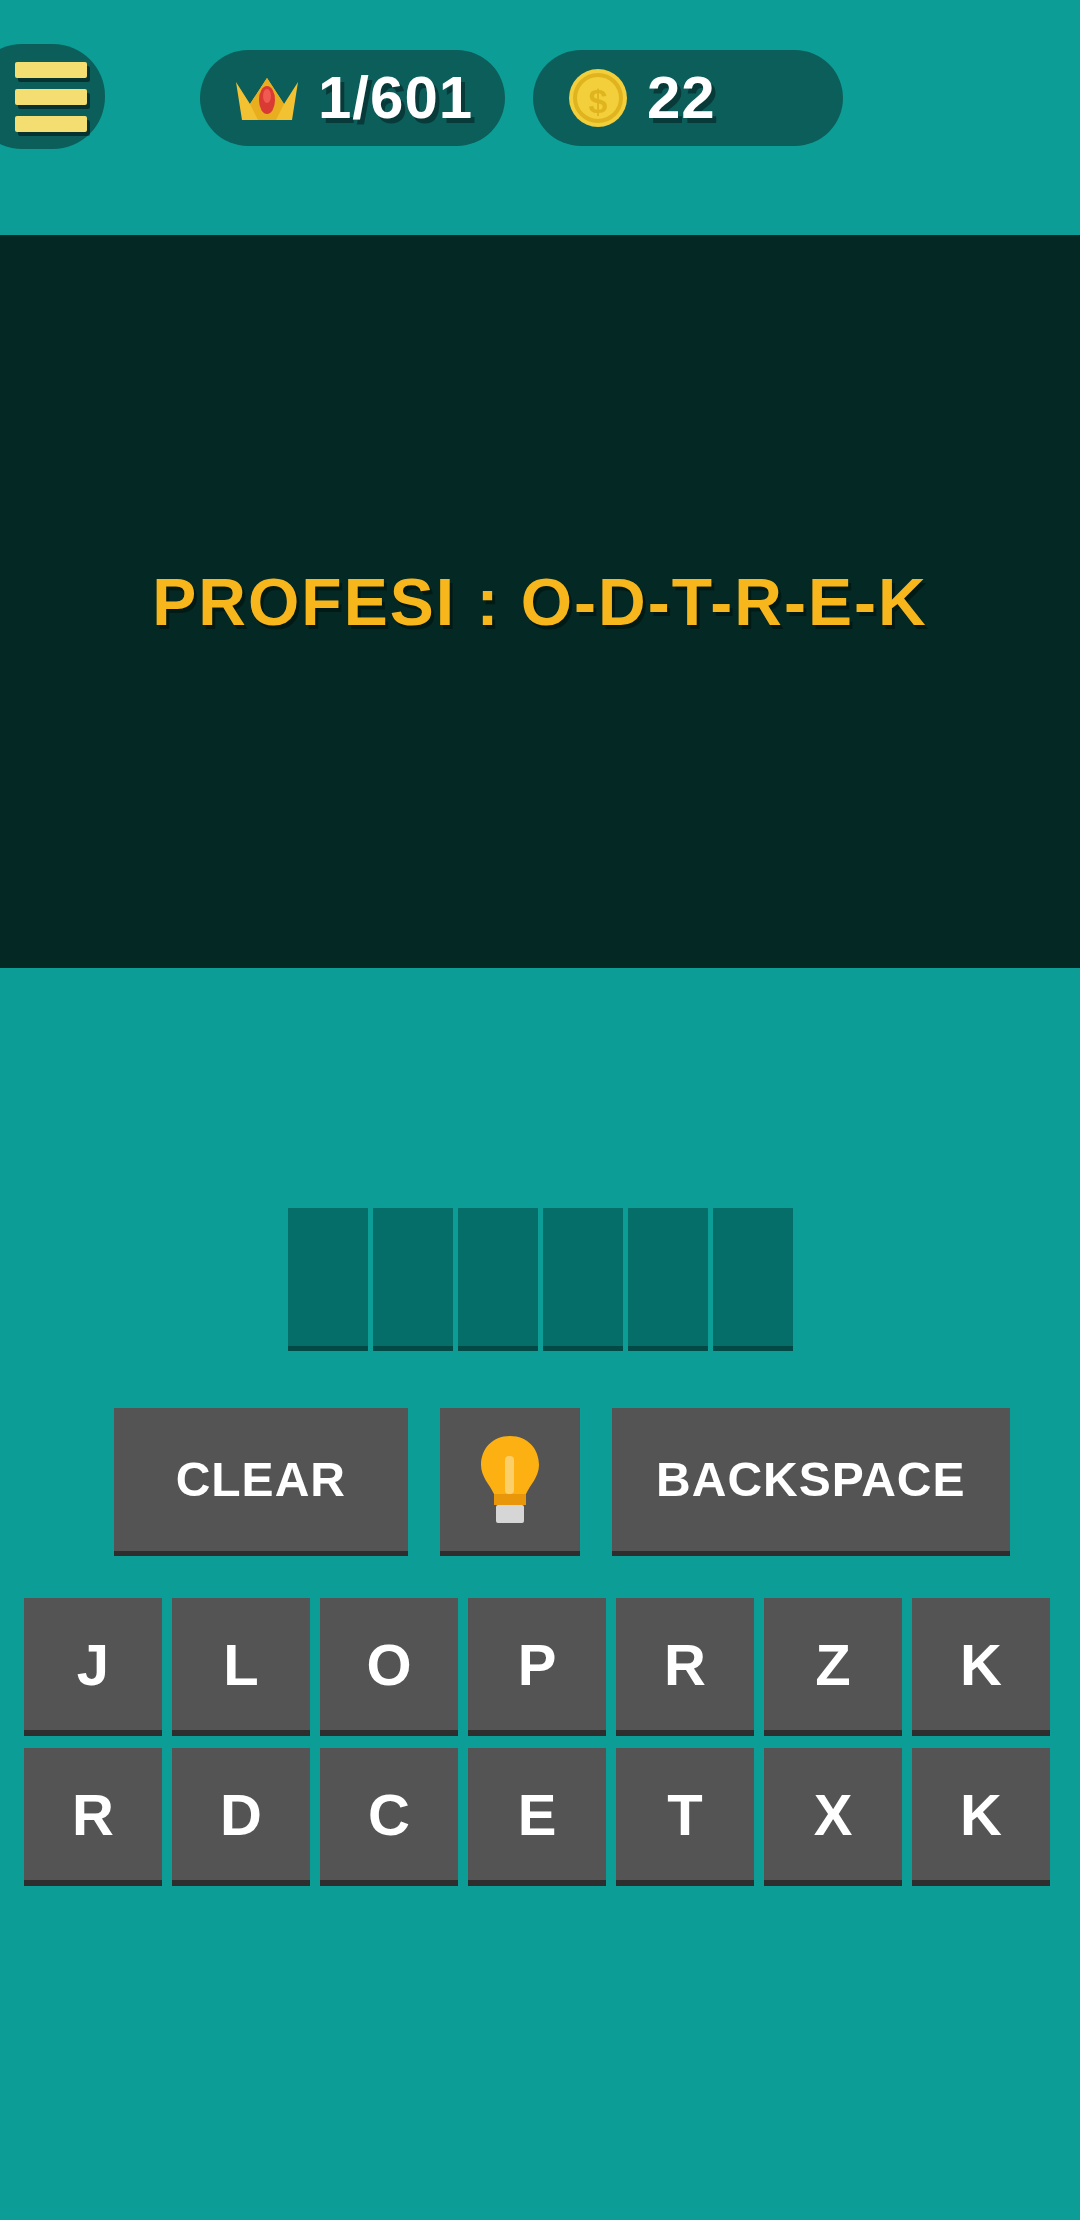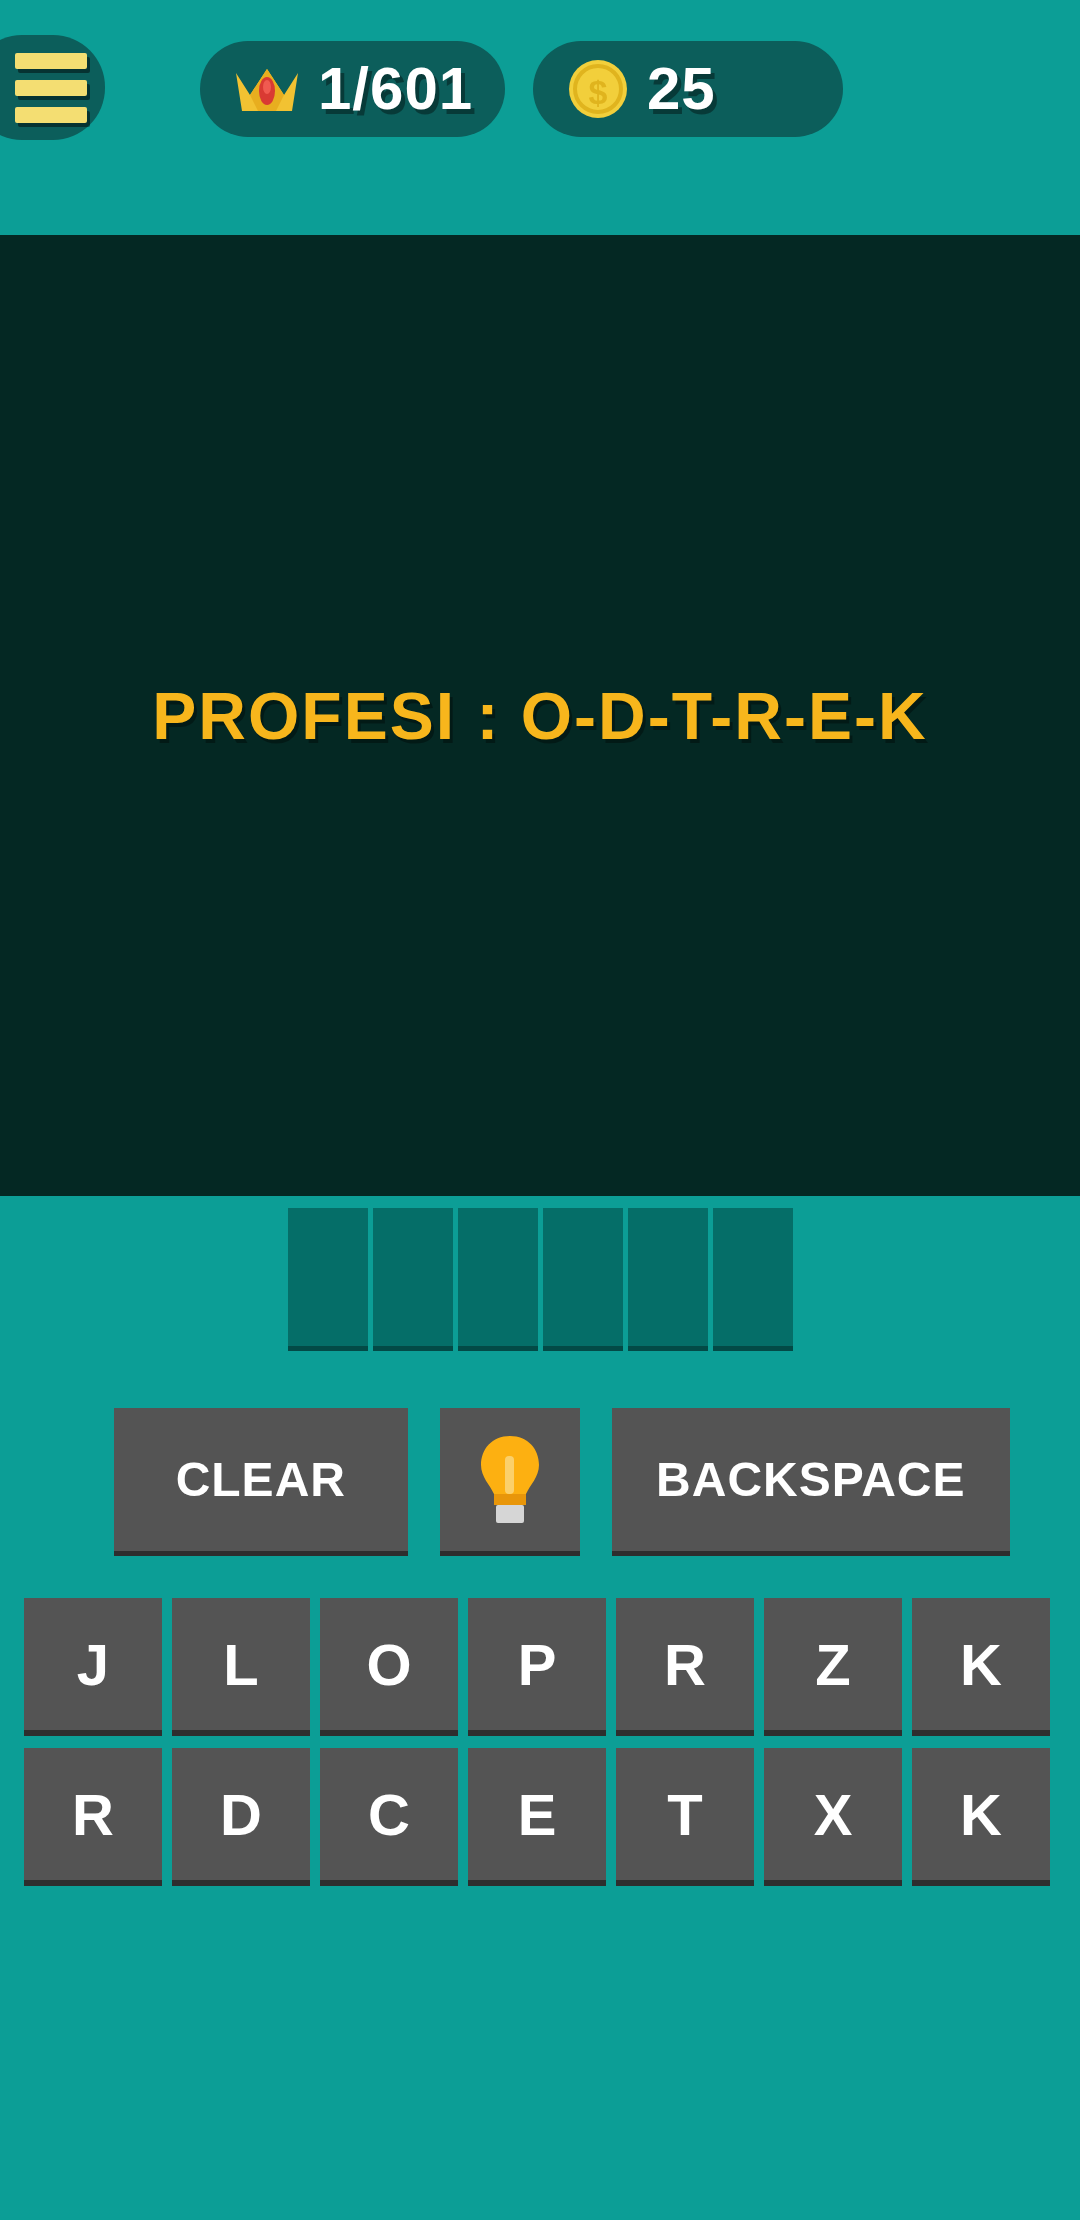--- a/index.html
+++ b/index.html
@@ -10,21 +10,21 @@
     overflow:hidden;
   }
   #app {
     position:relative;
     width:1080px; height:2220px;
     background:#0C9E96;
   }
 
   
   .header {
-    position:absolute; left:0; top:3px;
+    position:absolute; left:0; top:12px;
     width:1080px; height:235px;
     background:#0C9E96;
   }
   .menu-btn {
     position:absolute;
     left:-30px; top:32px;
     width:135px; height:105px;
     background:#0C5E5B;
     border-radius:52px;
     display:flex; flex-direction:column;
@@ -56,21 +56,21 @@
     letter-spacing:1px;
     text-shadow:4px 5px 0 rgba(0,0,0,0.38);
     line-height:1;
   }
   .crown-icon { width:66px; height:56px; flex:0 0 auto; }
   .coin-icon  { width:62px; height:62px; flex:0 0 auto; }
 
   
   .question-panel {
     position:absolute; left:0; top:235px;
-    width:1080px; height:961px;
+    width:1080px; height:733px;
     background:#042823;
     display:flex; align-items:center; justify-content:center;
   }
   .question-text {
     color:#F7B61C;
     font-size:66px;
     font-weight:bold;
     letter-spacing:2px;
     white-space:nowrap;
     text-shadow:3px 4px 0 rgba(0,0,0,0.35);
@@ -155,21 +155,21 @@
       </svg>
       <span class="pill-text">1/601</span>
     </div>
 
     <div class="pill pill-coins">
       <svg class="coin-icon" viewBox="0 0 62 62">
         <circle cx="31" cy="31" r="29" fill="#F2CF3B"></circle>
         <circle cx="31" cy="31" r="23" fill="none" stroke="#E0B41E" stroke-width="4"></circle>
         <text x="31" y="46" text-anchor="middle" font-size="34" font-weight="bold" fill="#E0B41E" font-family="Liberation Sans, sans-serif">$</text>
       </svg>
-      <span class="pill-text">25</span>
+      <span class="pill-text">22</span>
     </div>
   </div>
 
   <div class="question-panel">
     <div class="question-text">PROFESI : O-D-T-R-E-K</div>
   </div>
 
   <div class="answer-row">
     <div class="answer-slot"></div>
     <div class="answer-slot"></div>

